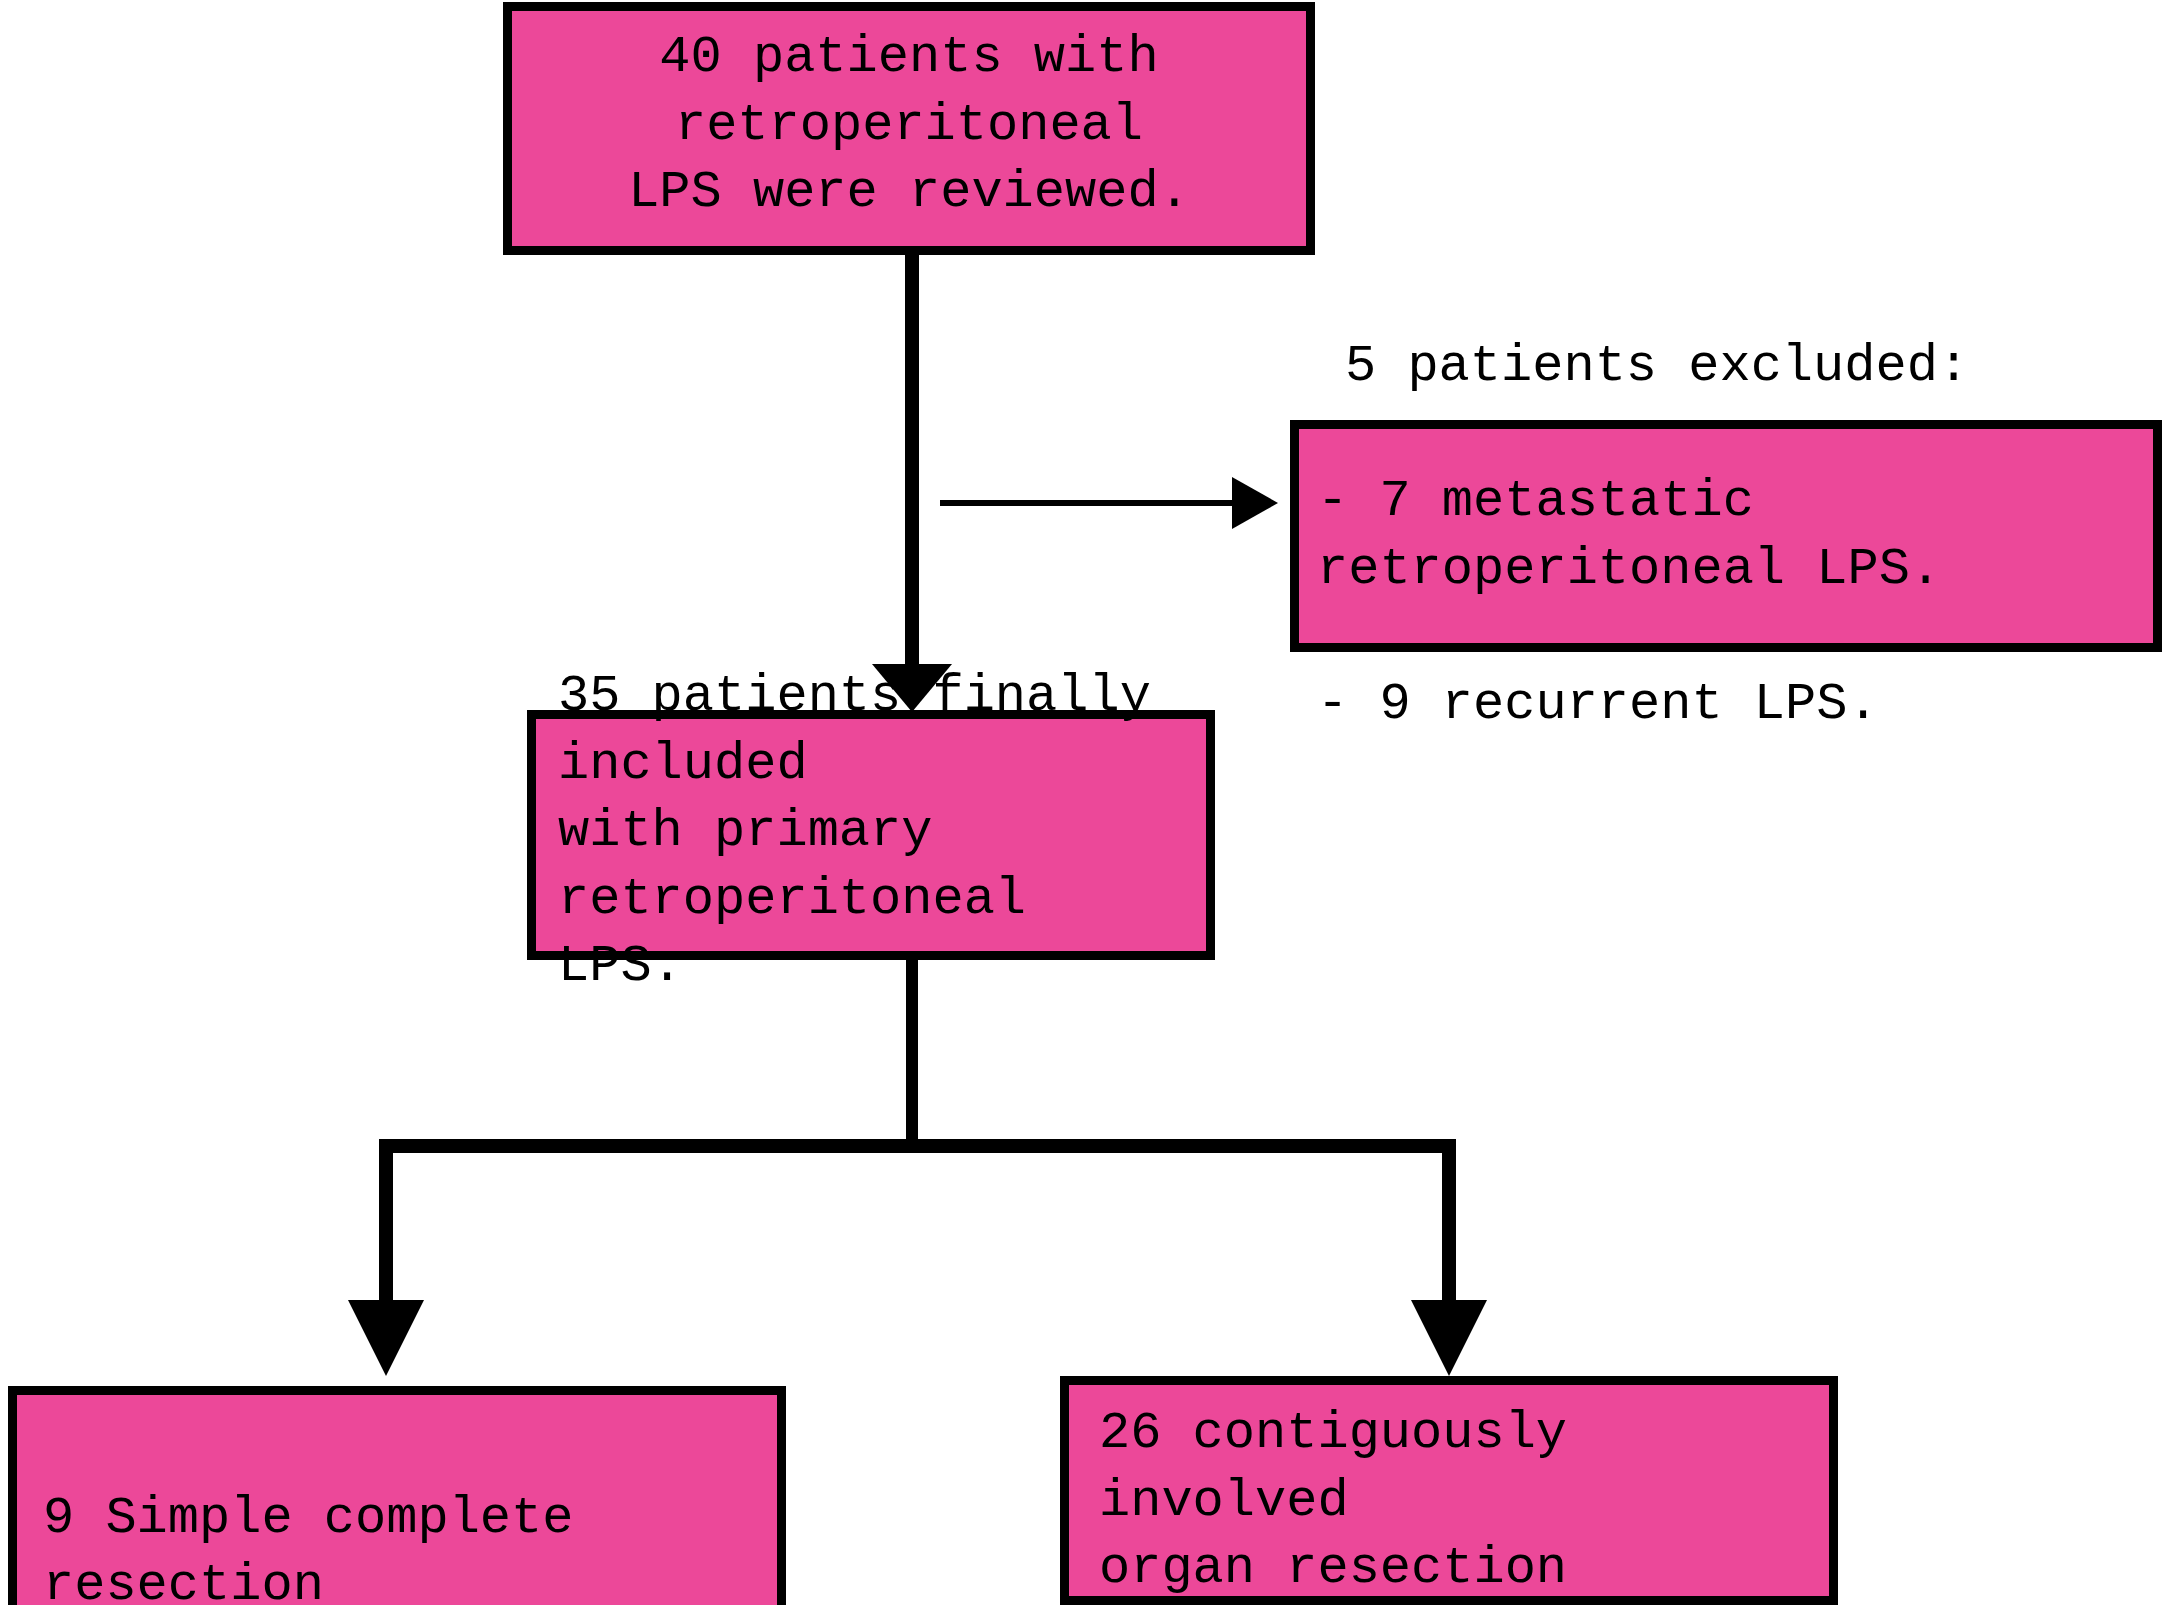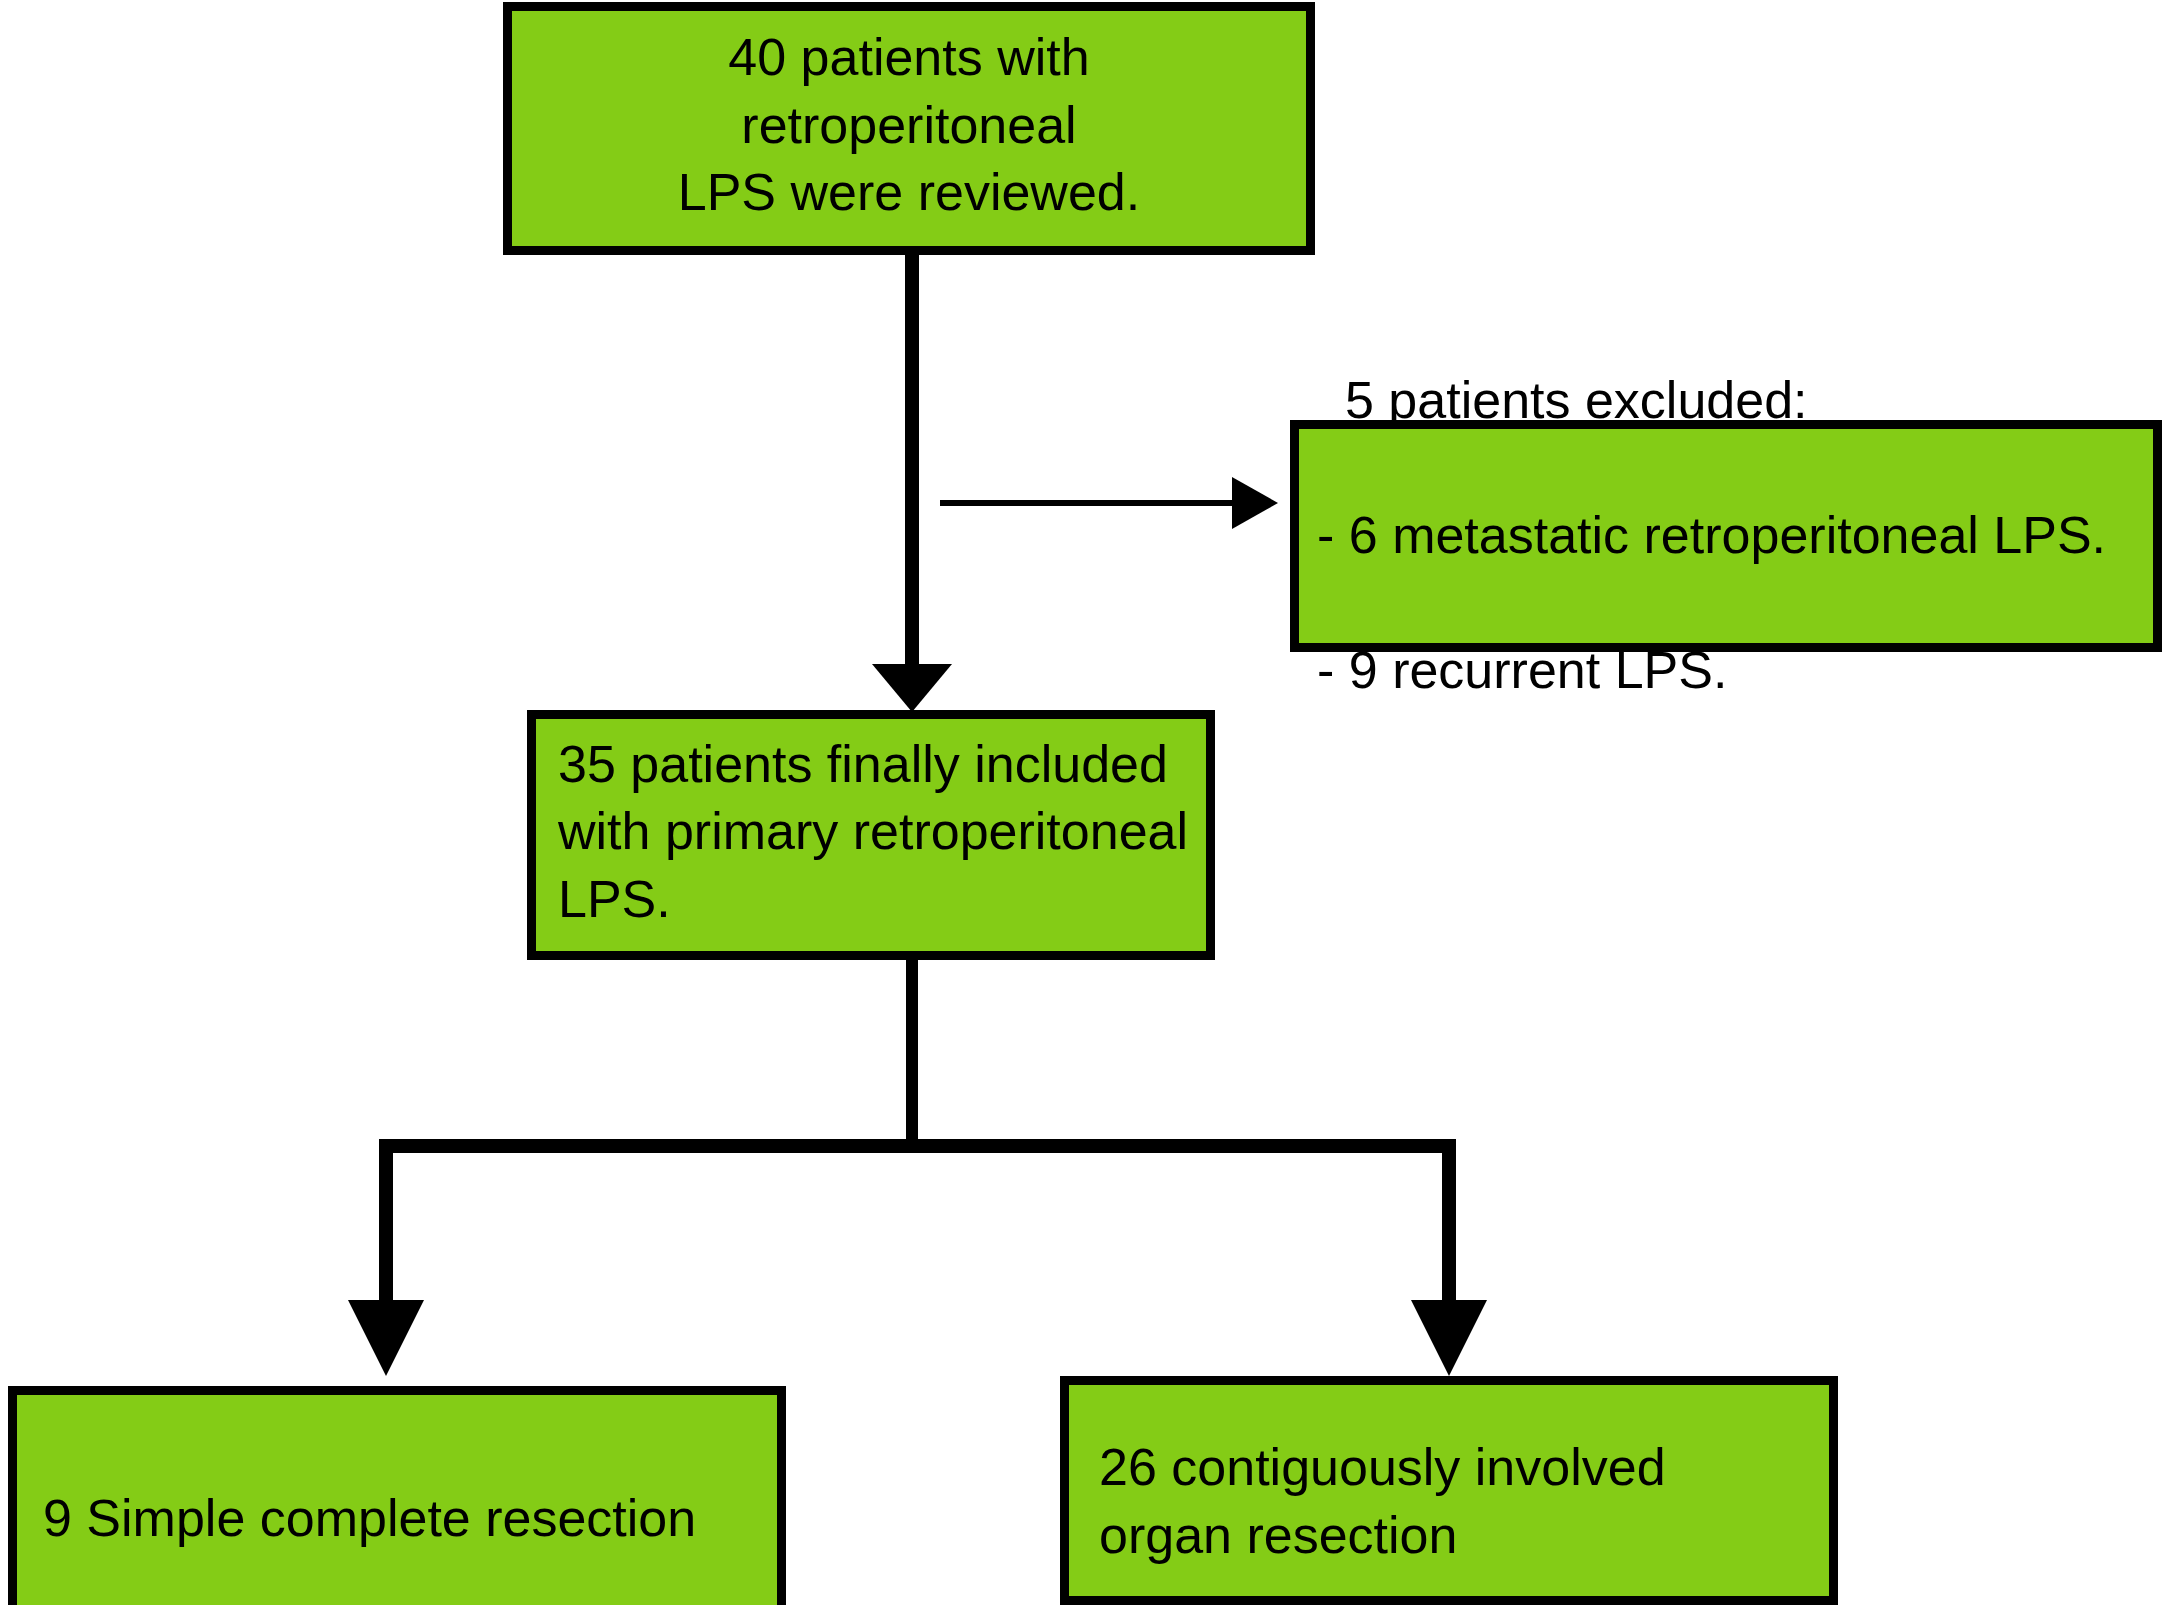--- a/index.html
+++ b/index.html
@@ -13,24 +13,25 @@
     height: 1605px;
     background: #ffffff;
     overflow: hidden;
     font-family: "Liberation Sans", "DejaVu Sans", sans-serif;
     color: #000000;
   }
   .node-box {
     position: absolute;
     box-sizing: border-box;
     border: 9px solid #000000;
-    background: #84cc16;
+    background: #ec4899;
     display: flex;
     flex-direction: column;
     justify-content: center;
+    font-family: Liberation Mono, monospace;
   }
   .node-text {
     font-size: 52px;
     line-height: 1.30;
     white-space: pre-line;
     color: #000000;
   }
   
   #box-reviewed {
     left: 503px; top: 2px; width: 812px; height: 253px;
@@ -142,21 +143,21 @@
 
   <div class="edge" id="edge-stem-1"></div>
   <div id="arrow-head-1"></div>
 
   <div class="edge" id="edge-exclude-line"></div>
   <div id="arrow-head-exclude"></div>
 
   <div class="node-box" id="box-excluded">
     <div class="node-text">
       <span class="lead-line">5 patients excluded:</span>
-      <span class="bullet-line">- 6 metastatic retroperitoneal LPS.</span>
+      <span class="bullet-line">- 7 metastatic retroperitoneal LPS.</span>
       <span class="bullet-line">- 9 recurrent LPS.</span>
     </div>
   </div>
 
   <div class="node-box" id="box-included">
     <div class="node-text">35 patients finally included
 with primary retroperitoneal
 LPS.</div>
   </div>
 

